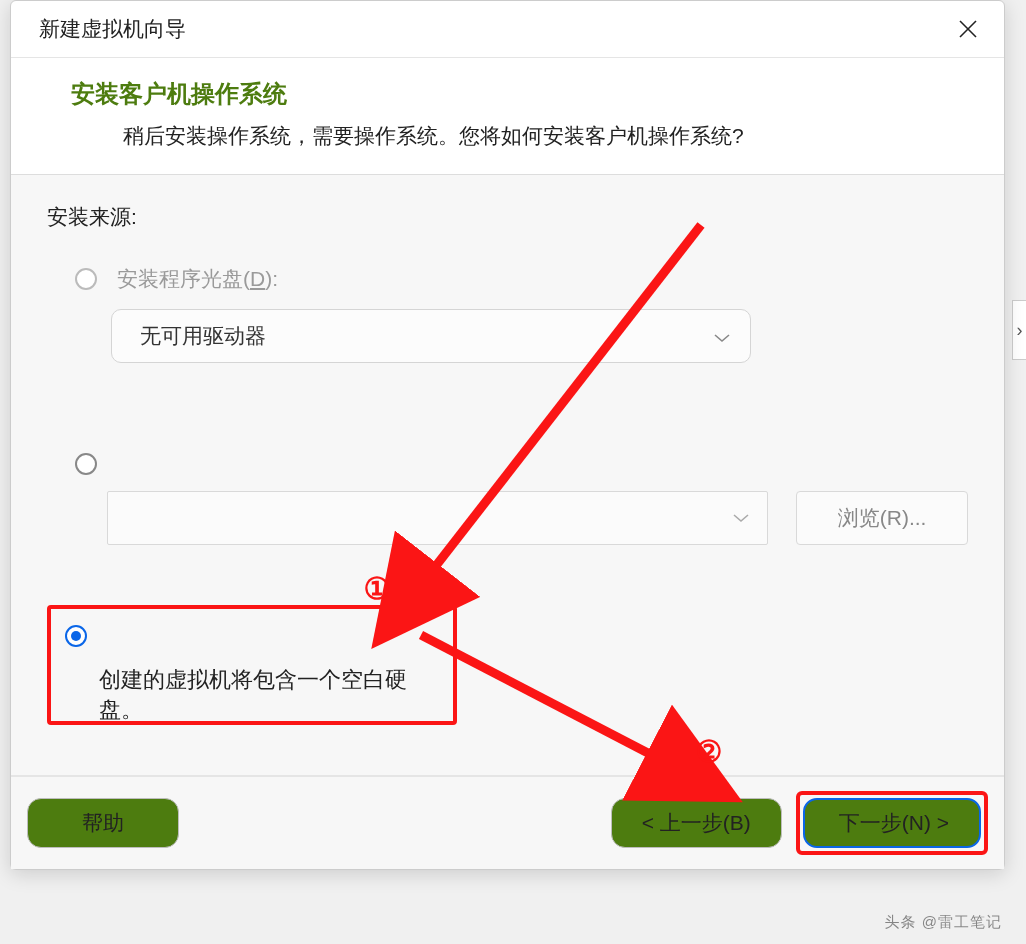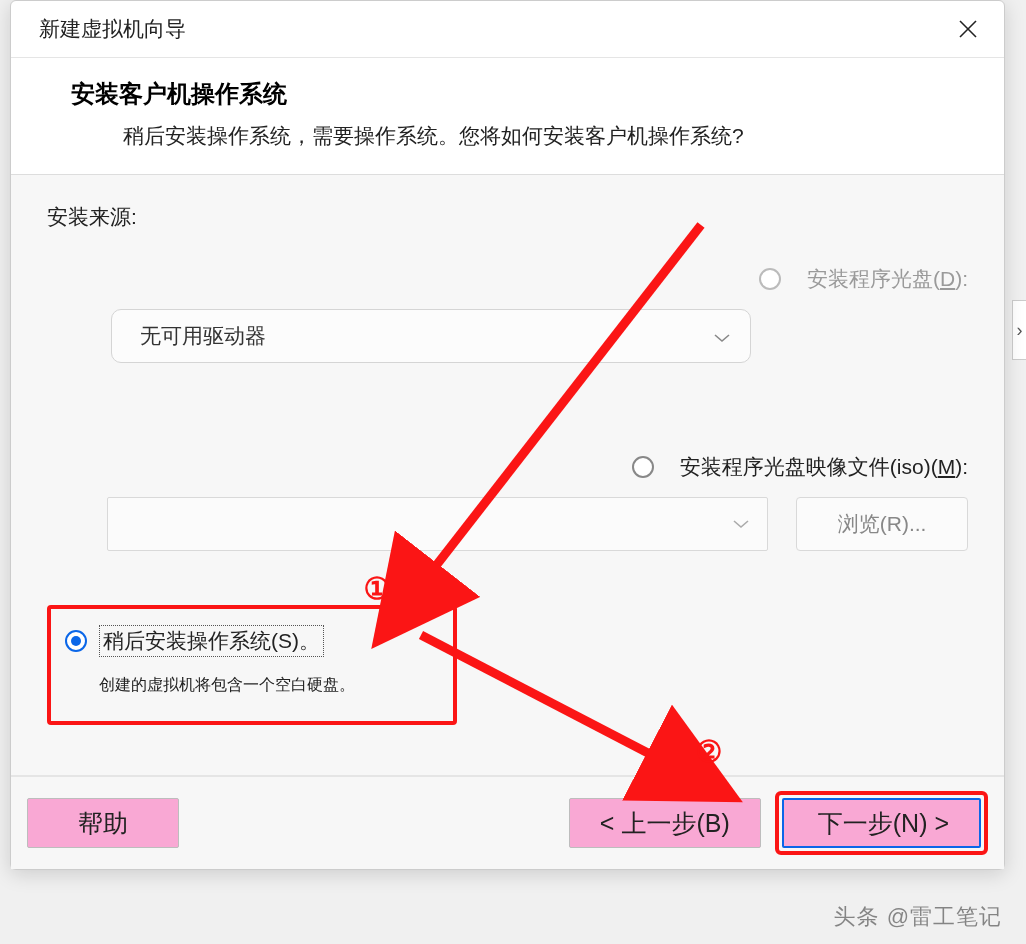--- a/index.html
+++ b/index.html
@@ -41,21 +41,21 @@
   }
   .header-band {
     border-top: 1px solid #e5e5e5;
     border-bottom: 1px solid #ddd;
     padding: 20px 40px 24px 60px;
     background: #fff;
   }
   .header-title {
     font-size: 24px;
     font-weight: bold;
-    color: #000000;
+    color: #4d7c0f;
     margin-bottom: 12px;
   }
   .header-sub {
     font-size: 21px;
     color: #222;
     padding-left: 52px;
   }
   .content {
     flex: 1;
     background: #f7f7f7;
@@ -63,23 +63,22 @@
     position: relative;
   }
   .section-label {
     font-size: 21px;
     color: #222;
     margin-bottom: 34px;
   }
   .option-row {
     display: flex;
     align-items: center;
-    gap: 26px;
+    gap: 20px;
     margin-bottom: 16px;
-    justify-content: flex-end;
   }
   .radio {
     width: 22px; height: 22px;
     border: 2px solid #888;
     border-radius: 50%;
     background: #fff;
     display: inline-flex;
     align-items: center; justify-content: center;
     flex-shrink: 0;
   }
@@ -150,40 +149,40 @@
     display: flex; align-items: center; gap: 12px;
     margin-bottom: 18px;
   }
   .opt3-text {
     font-size: 21px;
     color: #222;
     border: 1px dotted #555;
     padding: 1px 3px;
   }
   .opt3-desc {
-    font-size: 16px;
+    font-size: 22px;
     color: #222;
     padding-left: 34px;
   }
   .footer {
     border-top: 2px solid #e5e5e5;
     background: #f7f7f7;
     padding: 14px 16px;
     display: flex;
     align-items: center;
     gap: 14px;
   }
   .footer .spacer { flex: 1; }
   .btn {
     height: 50px;
     border: 1px solid #bdbdbd;
-    background: #f9a8d4;
-    font-size: 25px;
-    color: #222;
-    border-radius: 2px;
+    background: #4d7c0f;
+    font-size: 21px;
+    color: #222;
+    border-radius: 14px;
     display: flex; align-items: center; justify-content: center;
     cursor: pointer;
     padding: 0 30px;
     min-width: 150px;
   }
   .btn-help { min-width: 152px; }
   .btn-next-wrap {
     border: 4px solid #fb1515;
     border-radius: 6px;
     padding: 3px;
@@ -204,21 +203,21 @@
     width: 36px; height: 36px;
     color: #fb1515;
     font-size: 30px;
     font-weight: bold;
     display: flex; align-items: center; justify-content: center;
   }
   .watermark {
     position: absolute;
     bottom: 12px;
     right: 24px;
-    font-size: 22px;
+    font-size: 15px;
     color: rgba(0,0,0,0.45);
     letter-spacing: 1px;
   }
   
   .bg-tab {
     position: absolute;
     right: 0; top: 300px;
     width: 14px; height: 60px;
     background: #fff;
     border: 1px solid #ccc;
@@ -269,45 +268,39 @@
       <span>无可用驱动器</span>
       <span class="chev">
         <svg width="16" height="10" viewBox="0 0 16 10">
             <polyline points="1,2 8,8 15,2" fill="none" stroke="#888" stroke-width="1.6"></polyline>
           </svg>
       </span>
     </div>
 
     <div class="option-row iso-row" style="margin-left:28px;">
       <span class="radio"></span>
-      <span class="opt-label">
-        <span>安装程序光盘映像文件(iso)(</span><span class="ul">M</span><span>):</span>
-      </span>
     </div>
     <div class="iso-input">
       <div class="combo">
         <span class="chev">
           <svg width="16" height="10" viewBox="0 0 16 10">
               <polyline points="1,2 8,8 15,2" fill="none" stroke="#aaa" stroke-width="1.6"></polyline>
             </svg>
         </span>
       </div>
       <div class="browse-btn">
         <span>浏览(</span>
           <span class="ul">R</span>
           <span>)...</span>
       </div>
     </div>
 
     <div class="opt3-box">
       <div class="opt3-row1">
         <span class="radio selected"></span>
-        <span class="opt3-text">
-          <span>稍后安装操作系统(</span><span class="ul">S</span><span>)。</span>
-        </span>
       </div>
       <div class="opt3-desc">创建的虚拟机将包含一个空白硬盘。</div>
     </div>
 
     <div class="arrow" style="left:370px; top:40px;">
       <svg width="340" height="400">
         <defs>
           <marker id="ah1" markerWidth="12" markerHeight="12" refX="3" refY="6" orient="auto">
             <polygon points="0,0 12,6 0,12" fill="#fb1515"></polygon>
           </marker>

